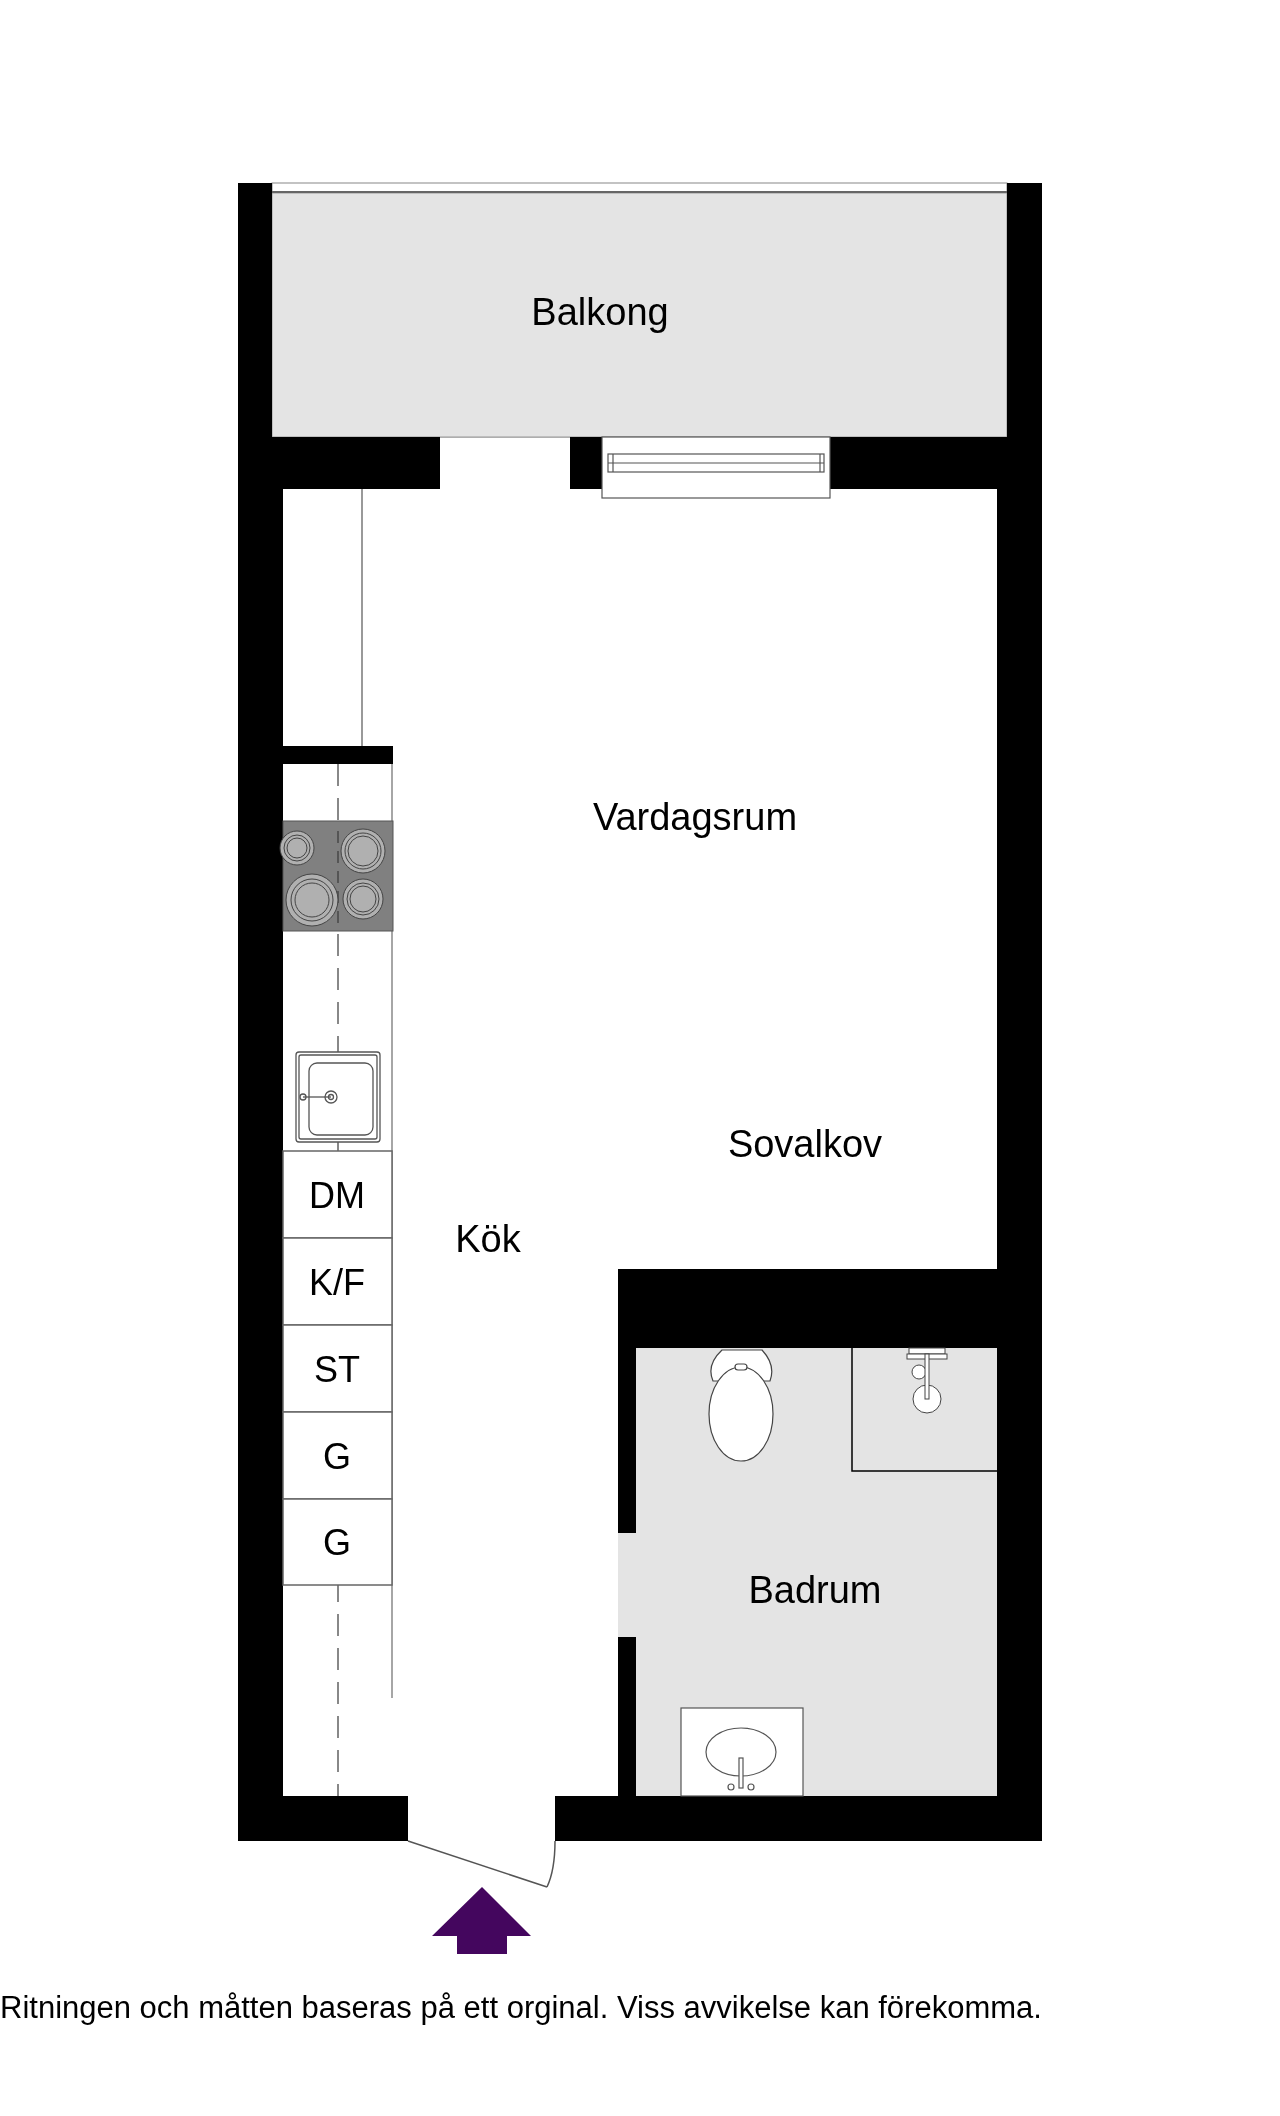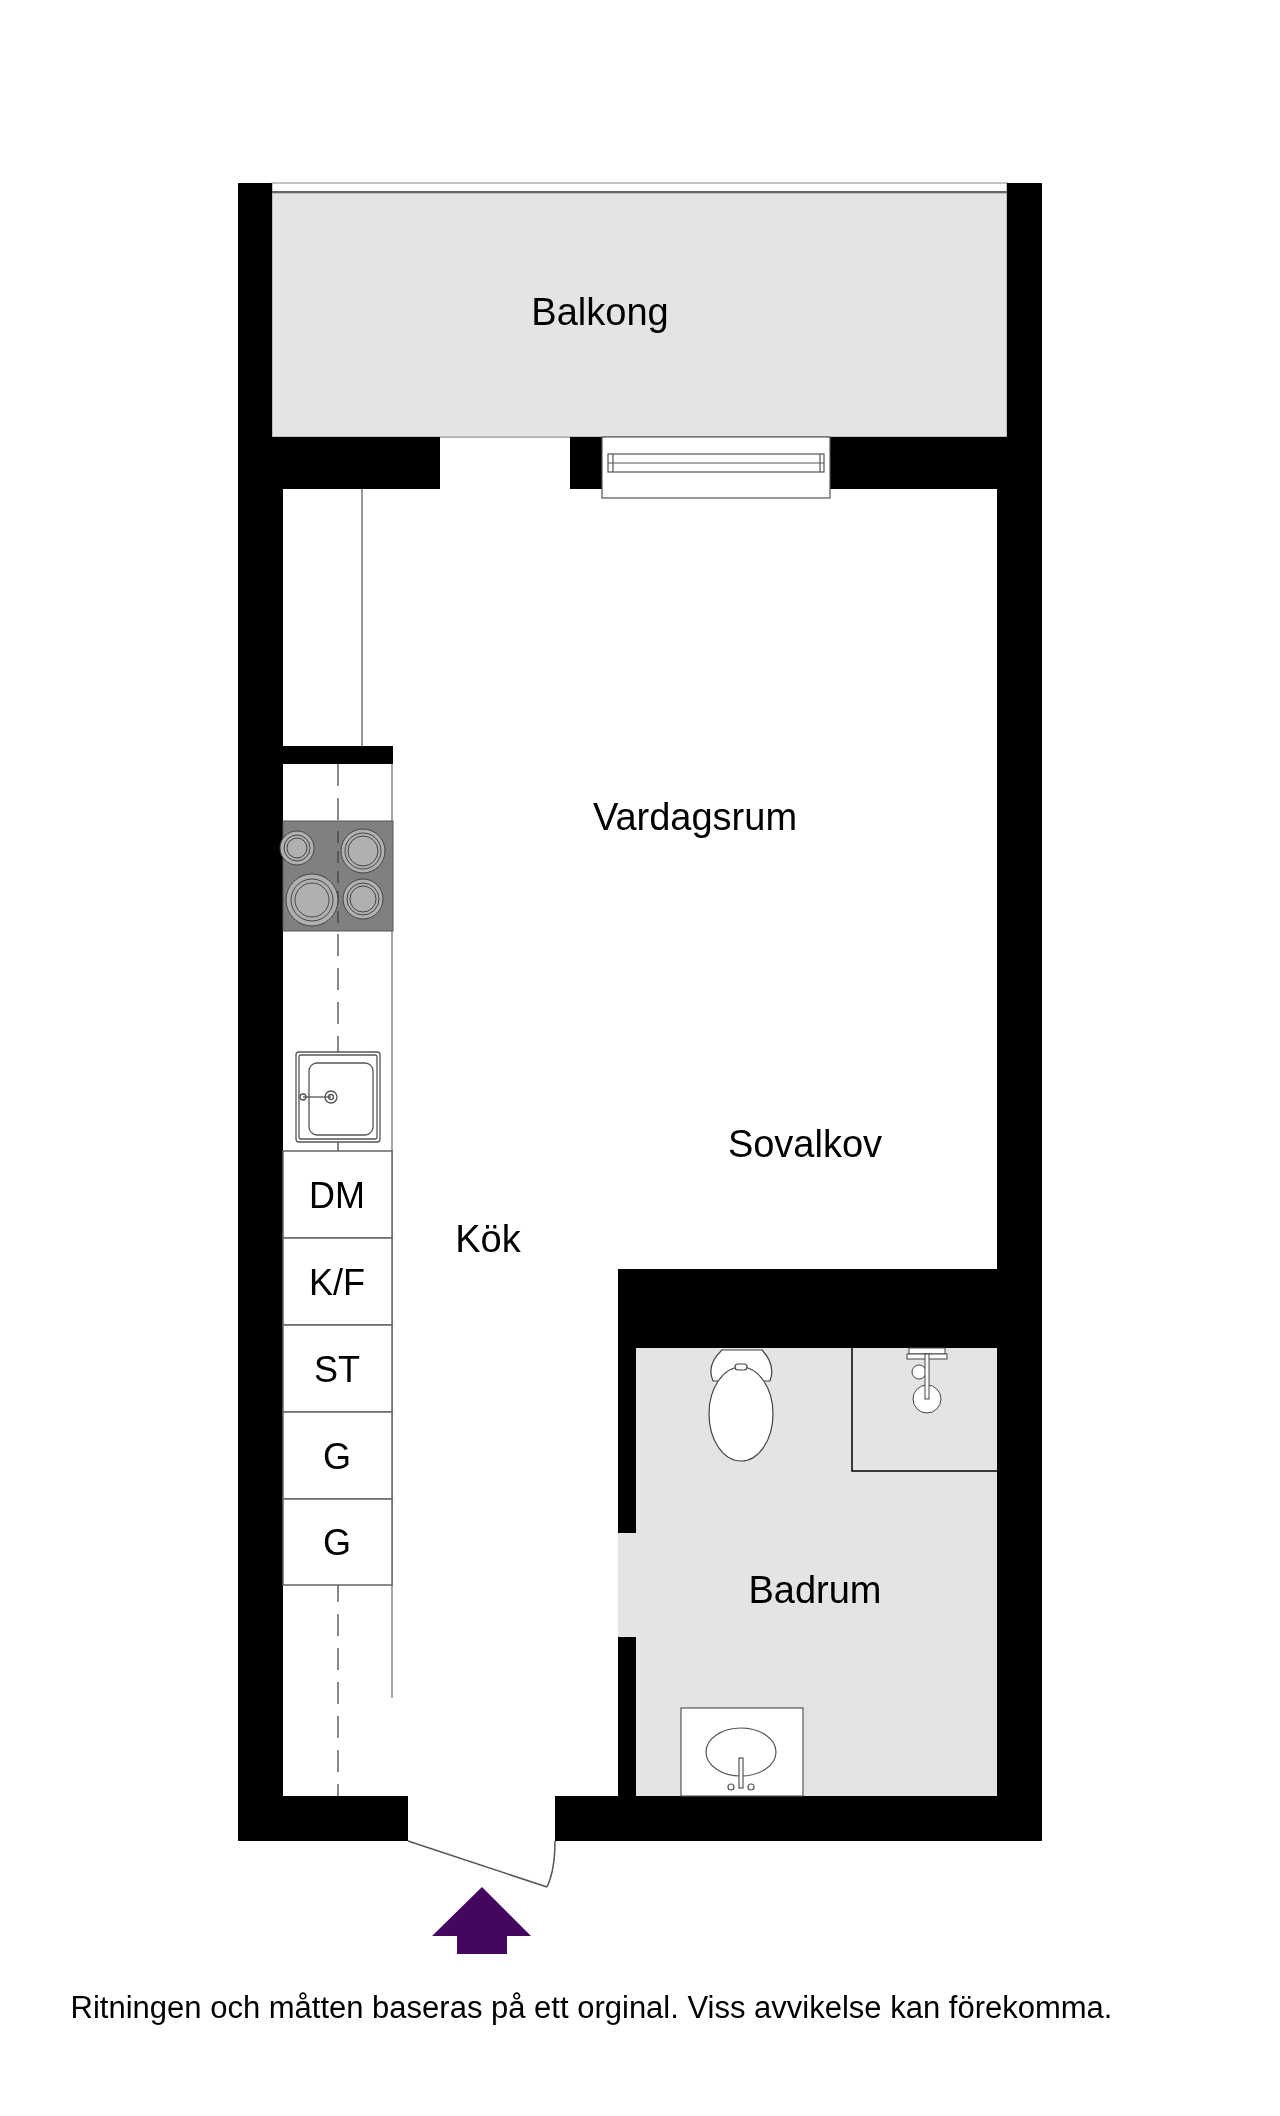--- a/index.html
+++ b/index.html
@@ -1,20 +1,20 @@
 <!DOCTYPE html>
 <html><head>
 <meta charset="utf-8">
 <style>
   html, body { margin:0; padding:0; background:#ffffff; }
   body { width:1280px; height:2116px; position:relative; overflow:hidden; font-family:"Liberation Sans", sans-serif; }
   #plan { position:absolute; left:0; top:0; }
   .room-label { font-family:"Liberation Sans", sans-serif; font-size:38px; fill:#000; }
   .appl-label { font-family:"Liberation Sans", sans-serif; font-size:36px; fill:#000; }
-  .footer { position:absolute; left:0; width:1183px; top:1990px; text-align:center; font-size:31px; color:#000; font-family:"Liberation Sans", sans-serif; }
+  .footer { position:absolute; left:0; width:1183px; top:1990px; font-size:31px; color:#000; font-family:"Liberation Sans", sans-serif; }
 </style>
 </head>
 <body>
 
 <svg id="plan" width="1280" height="2116" viewBox="0 0 1280 2116" xmlns="http://www.w3.org/2000/svg">
 
   <g>
     <rect x="272" y="183" width="735" height="254" fill="#ffffff" stroke="#888" stroke-width="1"></rect>
     <rect x="272" y="193" width="735" height="244" fill="#e4e4e4" stroke="#999" stroke-width="1"></rect>
     <line x1="272" y1="192" x2="1007" y2="192" stroke="#666" stroke-width="2"></line>

